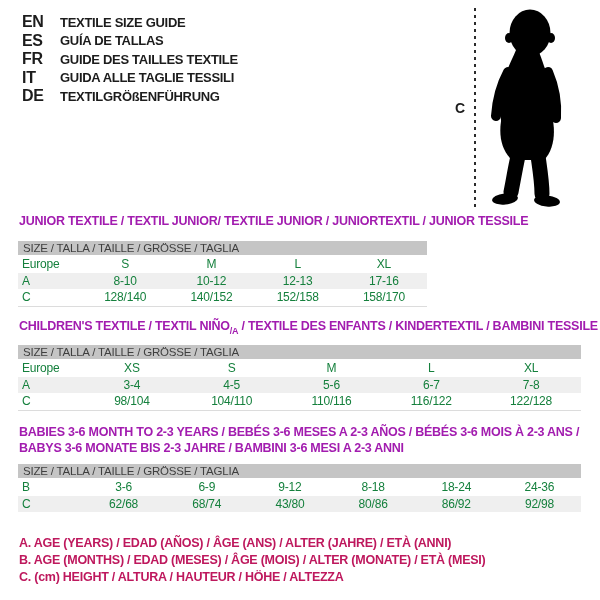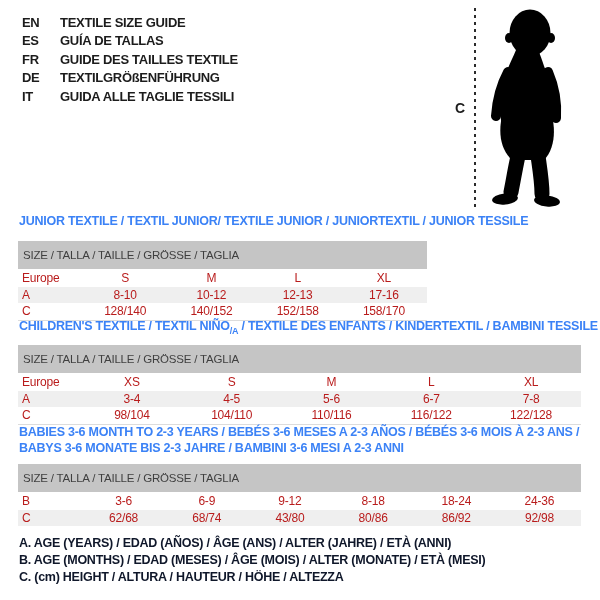--- a/index.html
+++ b/index.html
@@ -2,53 +2,53 @@
 <html><head>
 <meta charset="utf-8">
 <style>
   html,body{margin:0;padding:0;background:#fff;}
   .page{position:relative;width:600px;height:600px;background:#fff;overflow:hidden;
         font-family:"Liberation Sans","DejaVu Sans",sans-serif;color:#1c1c1c;}
 
   
   .lang-block{position:absolute;left:22px;top:13px;}
   .lang-row{display:flex;height:18.5px;align-items:center;}
-  .lang-code{width:38px;font-weight:bold;font-size:13px;letter-spacing:-0.3px;}
+  .lang-code{width:38px;font-weight:bold;font-size:16px;letter-spacing:-0.3px;}
   .lang-title{font-weight:bold;font-size:13px;letter-spacing:-0.3px;}
 
   
   .height-line{position:absolute;left:474px;top:8px;width:2px;height:202px;
     background:repeating-linear-gradient(#2b2b2b 0 3px,transparent 3px 7px);}
   .fig-label{position:absolute;left:455px;top:100px;font-weight:bold;font-size:14px;}
   .baby{position:absolute;left:482px;top:8px;}
 
   
   .section-title{position:absolute;left:19px;font-size:12.5px;font-weight:bold;
-    color:#3b82f6;letter-spacing:-0.25px;line-height:16px;}
+    color:#a21caf;letter-spacing:-0.25px;line-height:16px;}
   .st1{top:213px;} .st2{top:318px;} .st3{top:424px;}
   .subsm{font-size:9px;vertical-align:sub;}
 
   
   .size-table{position:absolute;left:18px;}
   .t1{top:241px;width:409px;}
   .t2{top:345px;width:563px;}
   .t3{top:464px;width:563px;}
-  .size-bar{height:28px;background:#c5c5c5;color:#3f3f3f;font-size:11.5px;
+  .size-bar{height:14px;background:#c5c5c5;color:#3f3f3f;font-size:11.5px;
     display:flex;align-items:center;padding-left:5px;box-sizing:border-box;
     letter-spacing:-0.2px;margin-bottom:1px;}
-  .trow{display:flex;height:16.5px;align-items:center;font-size:12px;color:#b91c1c;
+  .trow{display:flex;height:16.5px;align-items:center;font-size:12px;color:#15803d;
     letter-spacing:-0.2px;}
   .trow.alt{background:#efefef;}
   .trow.last{border-bottom:1px solid #dcdcdc;}
   .tlabel{width:64px;padding-left:4px;box-sizing:border-box;}
   .tcell{flex:1;text-align:center;}
 
   
   .footnote{position:absolute;left:19px;font-size:12.5px;font-weight:bold;
-    color:#0f172a;letter-spacing:-0.25px;}
+    color:#be185d;letter-spacing:-0.25px;}
   .fn1{top:536px;} .fn2{top:553px;} .fn3{top:570px;}
 </style>
 </head>
 <body>
 
 <div class="page">
 
   <div class="lang-block">
     <div class="lang-row">
       <span class="lang-code">EN</span>
@@ -56,26 +56,26 @@
     </div>
     <div class="lang-row">
       <span class="lang-code">ES</span>
       <span class="lang-title">GUÍA DE TALLAS</span>
     </div>
     <div class="lang-row">
       <span class="lang-code">FR</span>
       <span class="lang-title">GUIDE DES TAILLES TEXTILE</span>
     </div>
     <div class="lang-row">
+      <span class="lang-code">IT</span>
+      <span class="lang-title">GUIDA ALLE TAGLIE TESSILI</span>
+    </div>
+    <div class="lang-row">
       <span class="lang-code">DE</span>
       <span class="lang-title">TEXTILGRÖßENFÜHRUNG</span>
-    </div>
-    <div class="lang-row">
-      <span class="lang-code">IT</span>
-      <span class="lang-title">GUIDA ALLE TAGLIE TESSILI</span>
     </div>
   </div>
 
   <span class="fig-label">C</span>
   <div class="height-line"></div>
   <svg class="baby" width="92" height="200" viewBox="0 0 92 200" aria-hidden="true">
     <g fill="#000000">
       <ellipse cx="48" cy="25" rx="20.5" ry="23.5"></ellipse>
       <ellipse cx="27" cy="30" rx="4" ry="5"></ellipse>
       <ellipse cx="69" cy="30" rx="4" ry="5"></ellipse>

